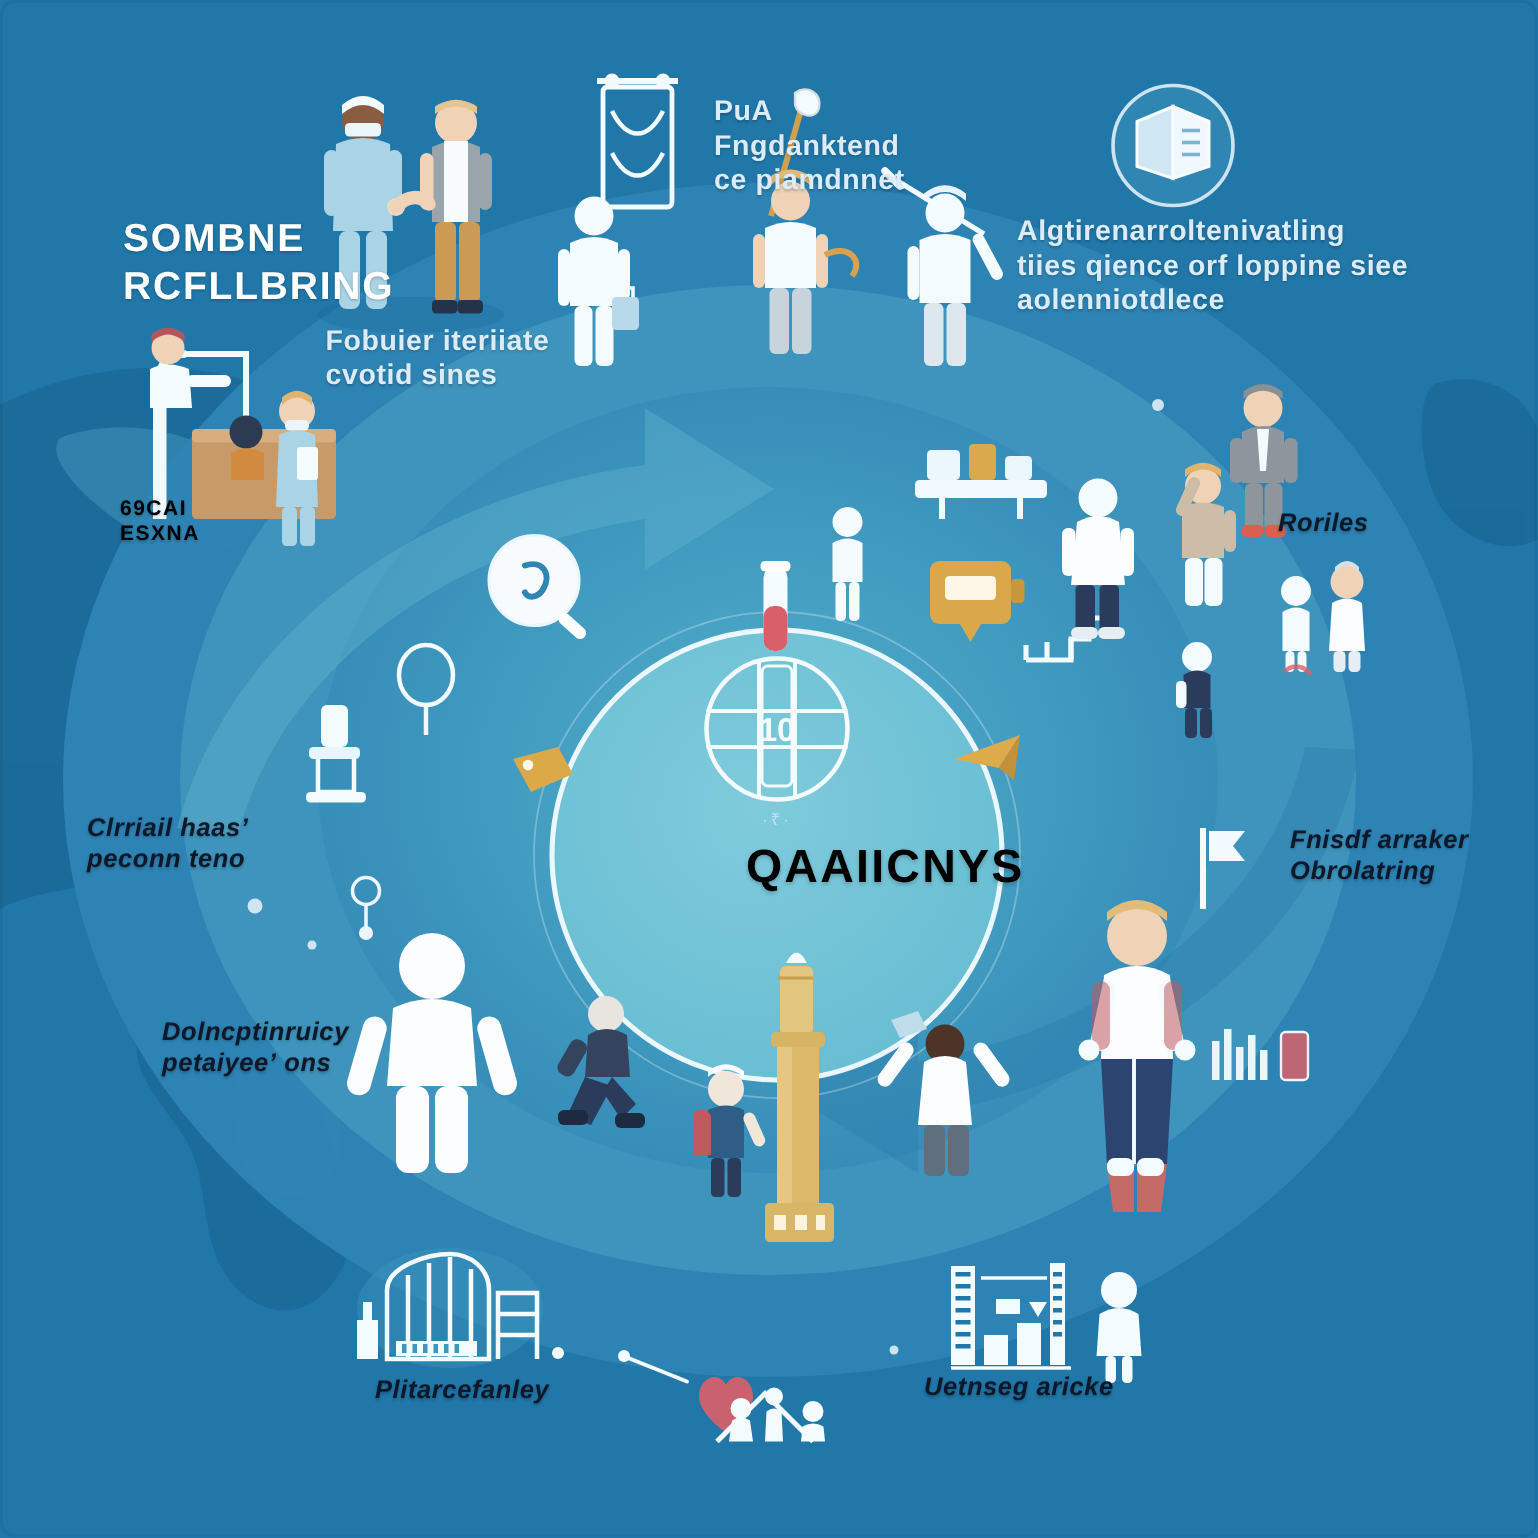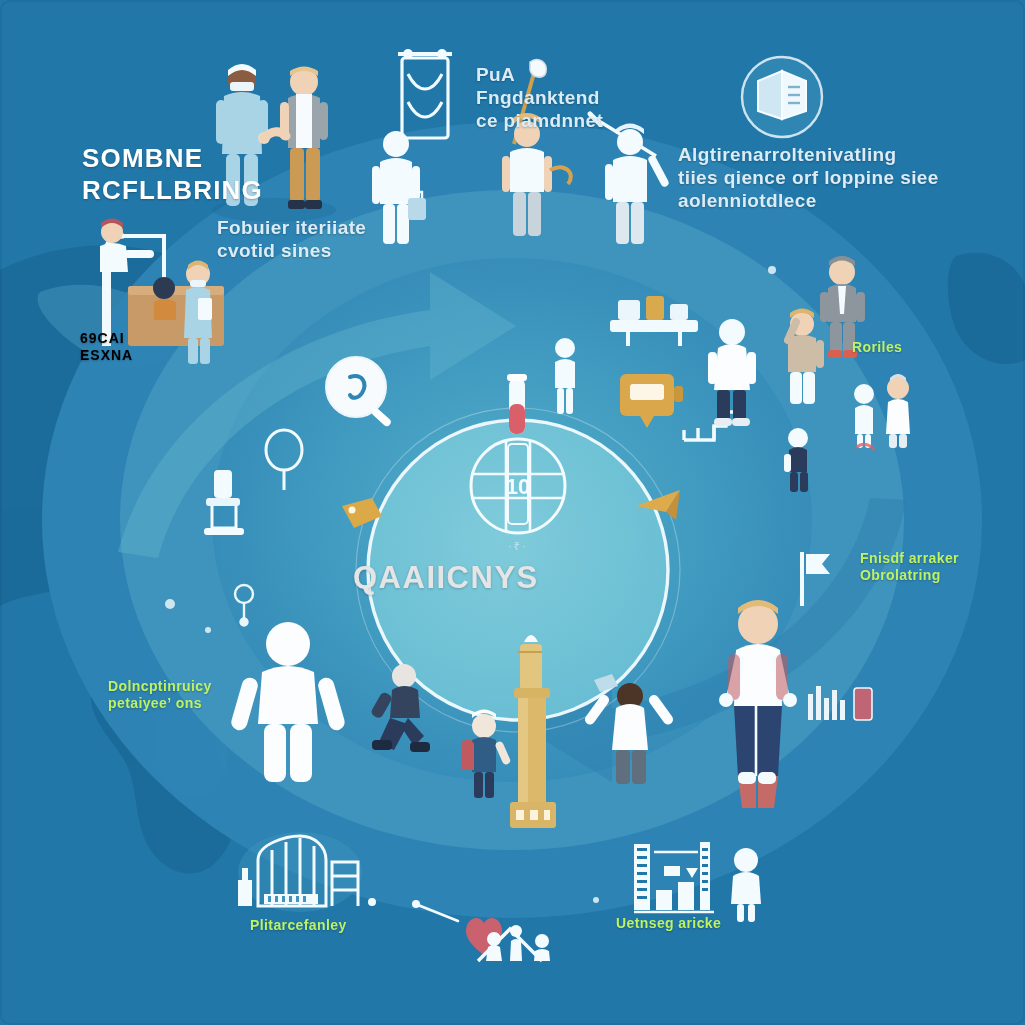--- a/index.html
+++ b/index.html
@@ -32,26 +32,26 @@
     letter-spacing:.4px;
     text-shadow:0 1px 2px rgba(0,0,0,.25);
     white-space:pre-line;
     pointer-events:auto;
   }
   .lbl.big{
     font-size:26px; font-weight:700; letter-spacing:1.2px;
     color:#ffffff;
   }
   .lbl.mid{ font-size:19px; font-weight:600; color:#dcecf7;}
-  .lbl.sm { font-size:14px; font-weight:600; color:#bef264;}
+  .lbl.sm { font-size:17px; font-weight:600; color:#0f172a;font-style:italic;}
   .lbl.tiny{ font-size:14px; font-weight:700; letter-spacing:1px; color:#000000;}
 
   .ctr-title{
-    position:absolute; width:330px; text-align:left;
-    color:#e5e5e5;
+    position:absolute; width:330px; text-align:right;
+    color:#000000;
     text-shadow:0 1px 3px rgba(0,0,0,.22);
   }
   .ctr-title .l1{ font-size:31px; font-weight:700; letter-spacing:1.5px; }
   .ctr-title .l2{ font-size:26px; font-weight:600; letter-spacing:.6px; margin-top:2px;}
   .emblem-sub{
     position:absolute; text-align:center; width:120px;
     font-size:11px; color:#cfe7f3; letter-spacing:2px; opacity:.85;
   }
 </style>
 </head>
@@ -569,20 +569,22 @@
 
   <div class="lbl mid" style="left:678px; top:143px;">Algtirenarroltenivatling
 tiies qience orf loppine siee
 aolenniotdlece</div>
 
   <div class="lbl tiny" style="left:80px; top:330px;">69CAI
 ESXNA</div>
 
   <div class="lbl sm" style="left:852px; top:339px; font-weight:700;">Roriles</div>
 
+  <div class="lbl sm" style="left:58px; top:542px;">Clrriail haasʼ
+peconn tenо</div>
 
   <div class="lbl sm" style="left:108px; top:678px;">Dolncptinruicy
 petaiyeeʼ ons</div>
 
   <div class="lbl sm" style="left:860px; top:550px;">Fnisdf arraker
 Obrolatring</div>
 
   <div class="lbl sm" style="left:250px; top:917px;text-align:center;">Plitarcefanley</div>
 
   <div class="lbl sm" style="left:616px; top:915px;">Uetnseg aricke</div>

